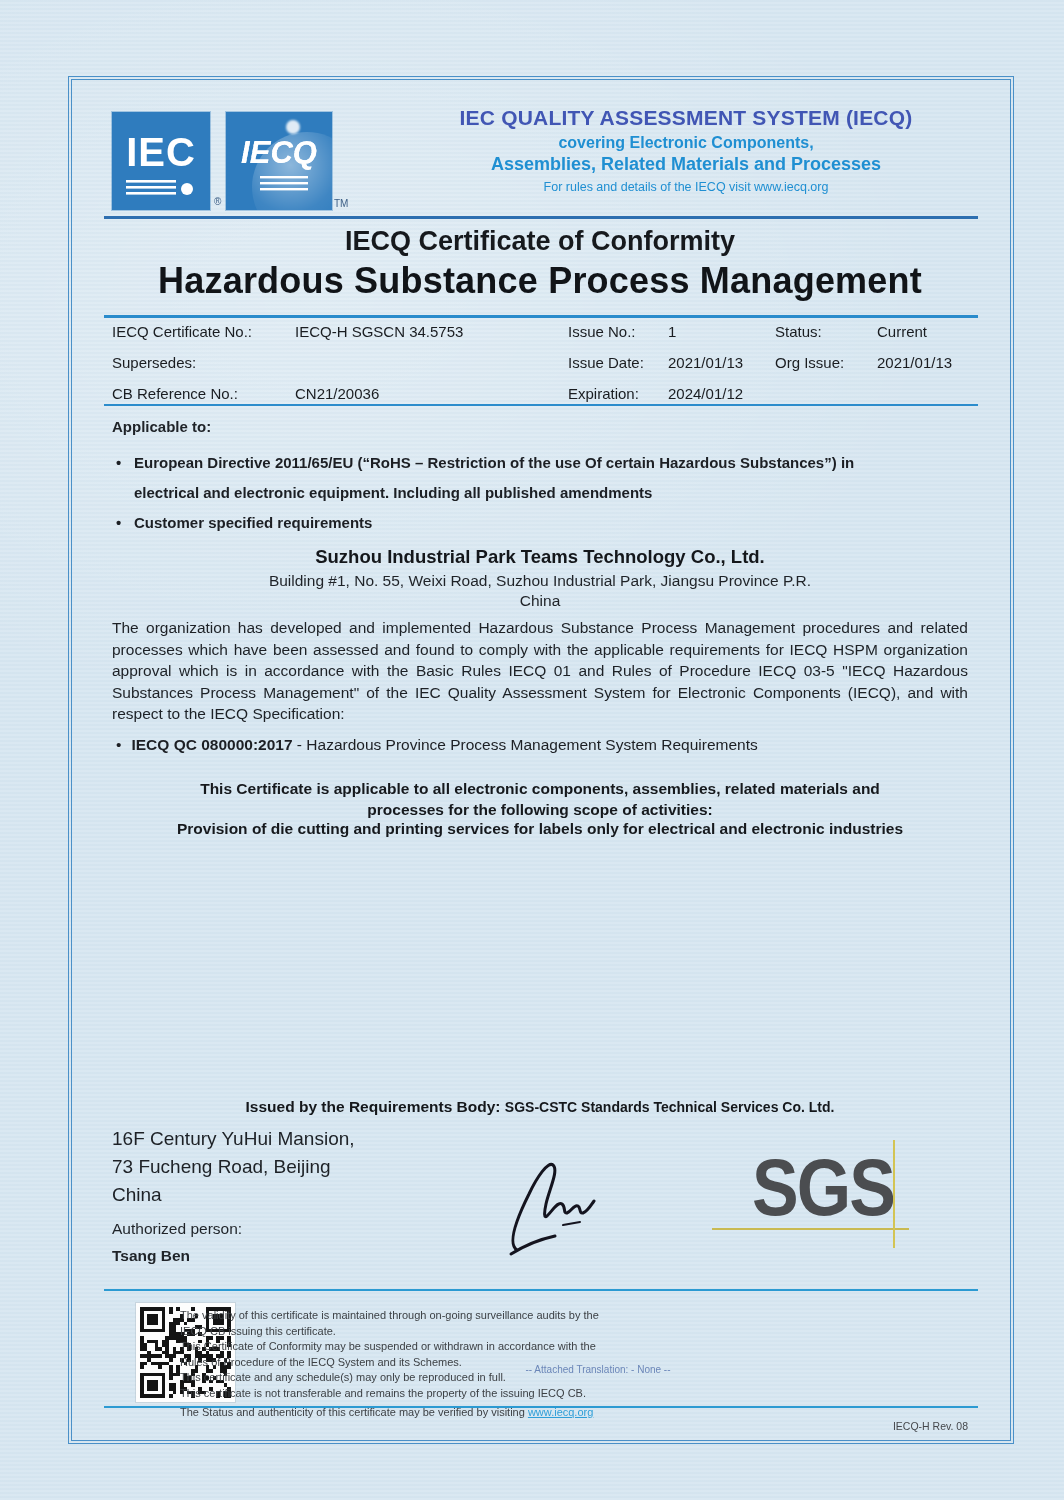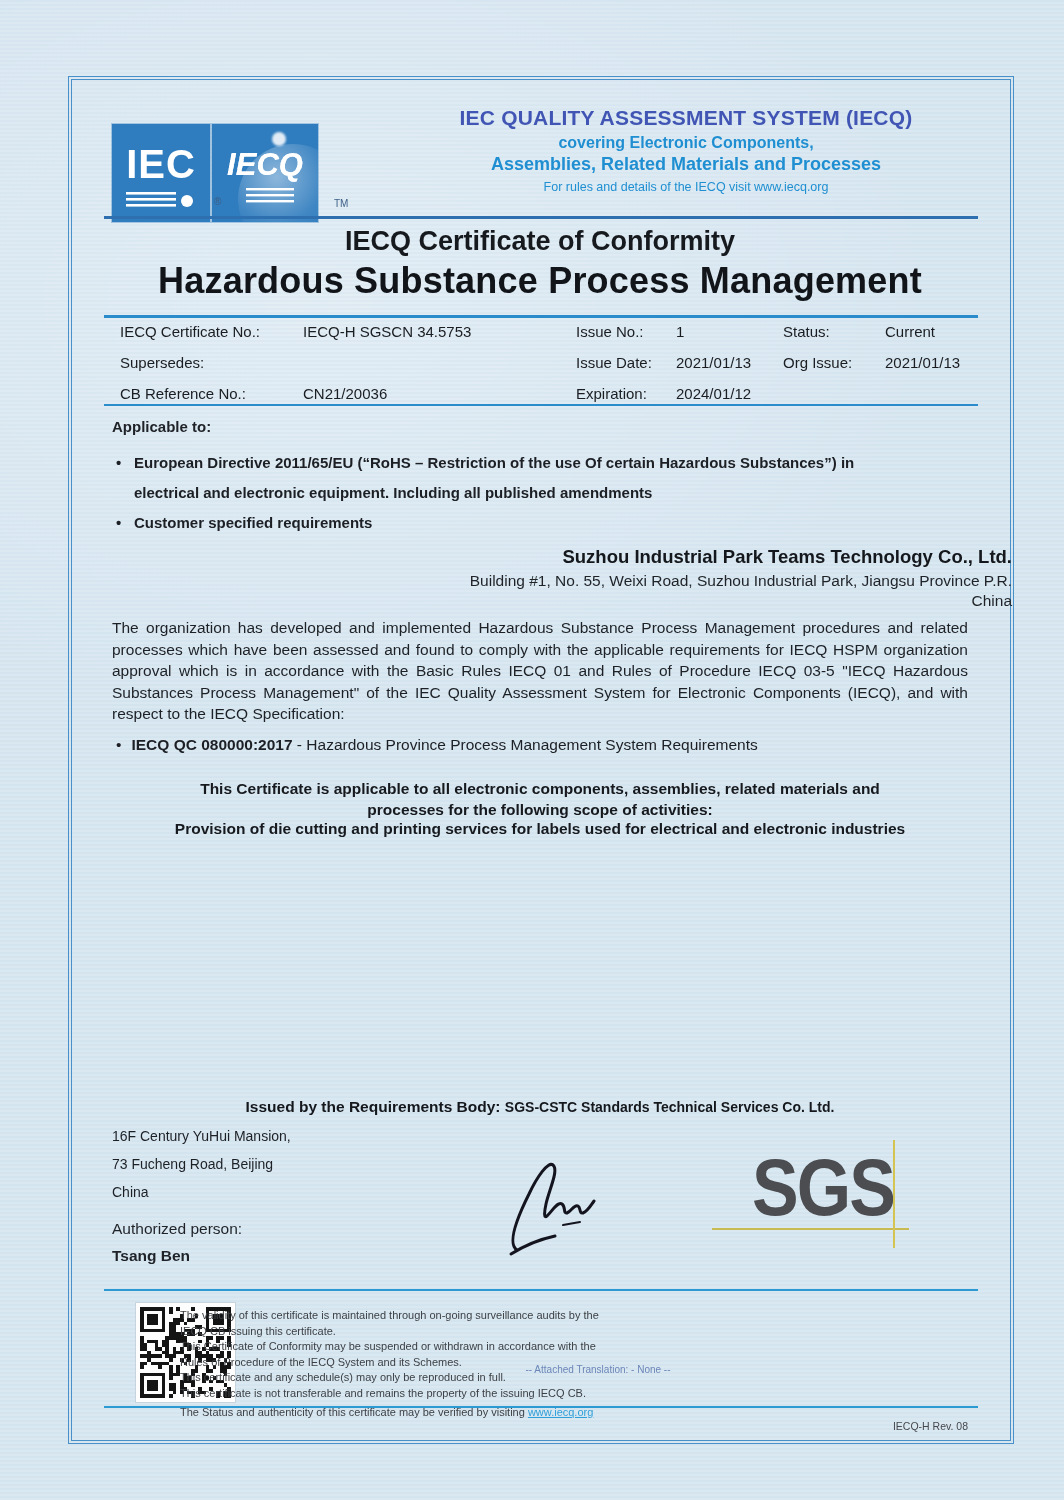--- a/index.html
+++ b/index.html
@@ -19,21 +19,21 @@
       #d8e7f1;
   }
   .frame{
     position:absolute;left:68px;top:76px;width:944px;height:1366px;
     border:1.6px solid #4a90c8;
   }
   .frame::before{
     content:"";position:absolute;inset:2px;border:1.4px solid #4a90c8;
   }
   
-  .logos{position:absolute;left:112px;top:112px;display:flex;gap:2px;margin-top:12px;}
+  .logos{position:absolute;left:112px;top:112px;display:flex;gap:16px;}
   .logo-sq{
     width:98px;height:98px;background:#2f7cbe;position:relative;
     display:flex;flex-direction:column;align-items:center;justify-content:center;
     box-shadow:0 0 0 1px rgba(47,124,190,.35);
   }
   .logo-sq.iecq{width:106px;overflow:hidden;}
   .logo-sq.iecq::before{
     content:"";position:absolute;width:110px;height:110px;border-radius:50%;
     background:radial-gradient(circle at 35% 30%, rgba(255,255,255,.45), rgba(255,255,255,.08) 45%, rgba(255,255,255,0) 70%);
     right:-30px;bottom:-32px;
@@ -60,51 +60,51 @@
   .rule.r2{top:315px;height:3px;}
   .rule.r3{top:404px;height:2px;}
   .rule.r4{top:1289px;height:2px;background:#2b9ad2;}
   .rule.r5{top:1406px;height:2px;background:#2b9ad2;}
   
   .title1{position:absolute;left:68px;top:226px;width:944px;text-align:center;
     font-size:27px;font-weight:700;color:#16191d;}
   .title2{position:absolute;left:68px;top:260px;width:944px;text-align:center;
     font-size:36px;font-weight:700;color:#111418;letter-spacing:.2px;}
   
-  .details{position:absolute;left:112px;top:323px;width:856px;font-size:15px;color:#1a1d21;margin-left:8px;}
+  .details{position:absolute;left:112px;top:323px;width:856px;font-size:15px;color:#1a1d21;}
   .drow{position:relative;height:31px;}
   .drow span{position:absolute;top:0;white-space:nowrap;}
   .c-l1{left:0;} .c-v1{left:183px;} .c-l2{left:456px;} .c-v2{left:556px;}
   .c-l3{left:663px;} .c-v3{left:765px;}
   
   .applicable-h{position:absolute;left:112px;top:418px;font-size:15px;font-weight:700;}
   .bullets{position:absolute;left:116px;top:448px;width:850px;font-size:15px;font-weight:600;color:#1c1f24;}
   .b-line{position:relative;padding-left:18px;line-height:30px;}
   .b-line .dot{position:absolute;left:0;top:0;}
   .b-cont{padding-left:18px;line-height:30px;}
   
-  .company{position:absolute;left:68px;top:546px;width:944px;text-align:right;}
+  .company{position:absolute;left:68px;top:546px;width:944px;text-align:center;}
   .company-name{font-size:18.5px;font-weight:700;color:#14171b;}
   .company-a1{font-size:15.5px;margin-top:4px;}
   .company-a2{font-size:15.5px;margin-top:2px;}
   
   .paragraph{position:absolute;left:112px;top:617px;width:856px;
     font-size:15.5px;line-height:21.5px;text-align:justify;color:#1d2126;}
   .spec{position:absolute;left:116px;top:736px;width:850px;font-size:15.5px;color:#1c1f24;}
   .spec .dot{margin-right:10px;}
   .spec b{font-weight:700;}
   .scope-intro{position:absolute;left:68px;top:778px;width:944px;text-align:center;
     font-size:15.5px;font-weight:700;line-height:21px;color:#16191d;}
   .scope-line{position:absolute;left:68px;top:820px;width:944px;text-align:center;
     font-size:15.5px;font-weight:700;color:#16191d;}
   
   .issued-by{position:absolute;left:68px;top:1098px;width:944px;text-align:center;color:#14171b;}
   .issued-by .lbl{font-size:15.5px;font-weight:700;}
   .issued-by .nm{font-size:14px;font-weight:700;}
-  .iss-addr{position:absolute;left:112px;font-size:14px;color:#1d2126;}
+  .iss-addr{position:absolute;left:112px;font-size:19px;color:#1d2126;}
   .ia1{top:1128px;} .ia2{top:1156px;} .ia3{top:1184px;}
   .auth-lbl{position:absolute;left:112px;top:1220px;font-size:15.5px;}
   .auth-name{position:absolute;left:112px;top:1247px;font-size:15.5px;font-weight:700;}
   .signature{position:absolute;left:505px;top:1152px;}
   .sgs{position:absolute;left:752px;top:1148px;width:160px;height:100px;}
   .sgs-word{font-size:76px;font-weight:700;color:#4b4d50;letter-spacing:-2px;
     transform:scale(.92,1.05);transform-origin:left top;line-height:76px;}
   .sgs-hline{position:absolute;left:-40px;top:80px;width:197px;height:2px;background:#c9ba52;}
   .sgs-vline{position:absolute;left:141px;top:-8px;width:1.5px;height:108px;background:#d3c454;}
   
@@ -213,21 +213,21 @@
   <div class="paragraph">The organization has developed and implemented Hazardous Substance Process Management procedures and related processes which have been assessed and found to comply with the applicable requirements for IECQ HSPM organization approval which is in accordance with the Basic Rules IECQ 01 and Rules of Procedure IECQ 03-5 "IECQ Hazardous Substances Process Management" of the IEC Quality Assessment System for Electronic Components (IECQ), and with respect to the IECQ Specification:</div>
 
   <div class="spec">
     <span class="dot">•</span><b>IECQ QC 080000:2017</b><span> - Hazardous Province Process Management System Requirements</span>
   </div>
 
   <div class="scope-intro">
     <div>This Certificate is applicable to all electronic components, assemblies, related materials and</div>
     <div>processes for the following scope of activities:</div>
   </div>
-  <div class="scope-line">Provision of die cutting and printing services for labels used for electrical and electronic industries</div>
+  <div class="scope-line">Provision of die cutting and printing services for labels only for electrical and electronic industries</div>
 
   <div class="issued-by">
     <span class="lbl">Issued by the Requirements Body: </span><span class="nm">SGS-CSTC Standards Technical Services Co. Ltd.</span>
   </div>
   <div class="iss-addr ia1">16F Century YuHui Mansion,</div>
   <div class="iss-addr ia2">73 Fucheng Road, Beijing</div>
   <div class="iss-addr ia3">China</div>
   <div class="auth-lbl">Authorized person:</div>
   <div class="auth-name">Tsang Ben</div>
 

